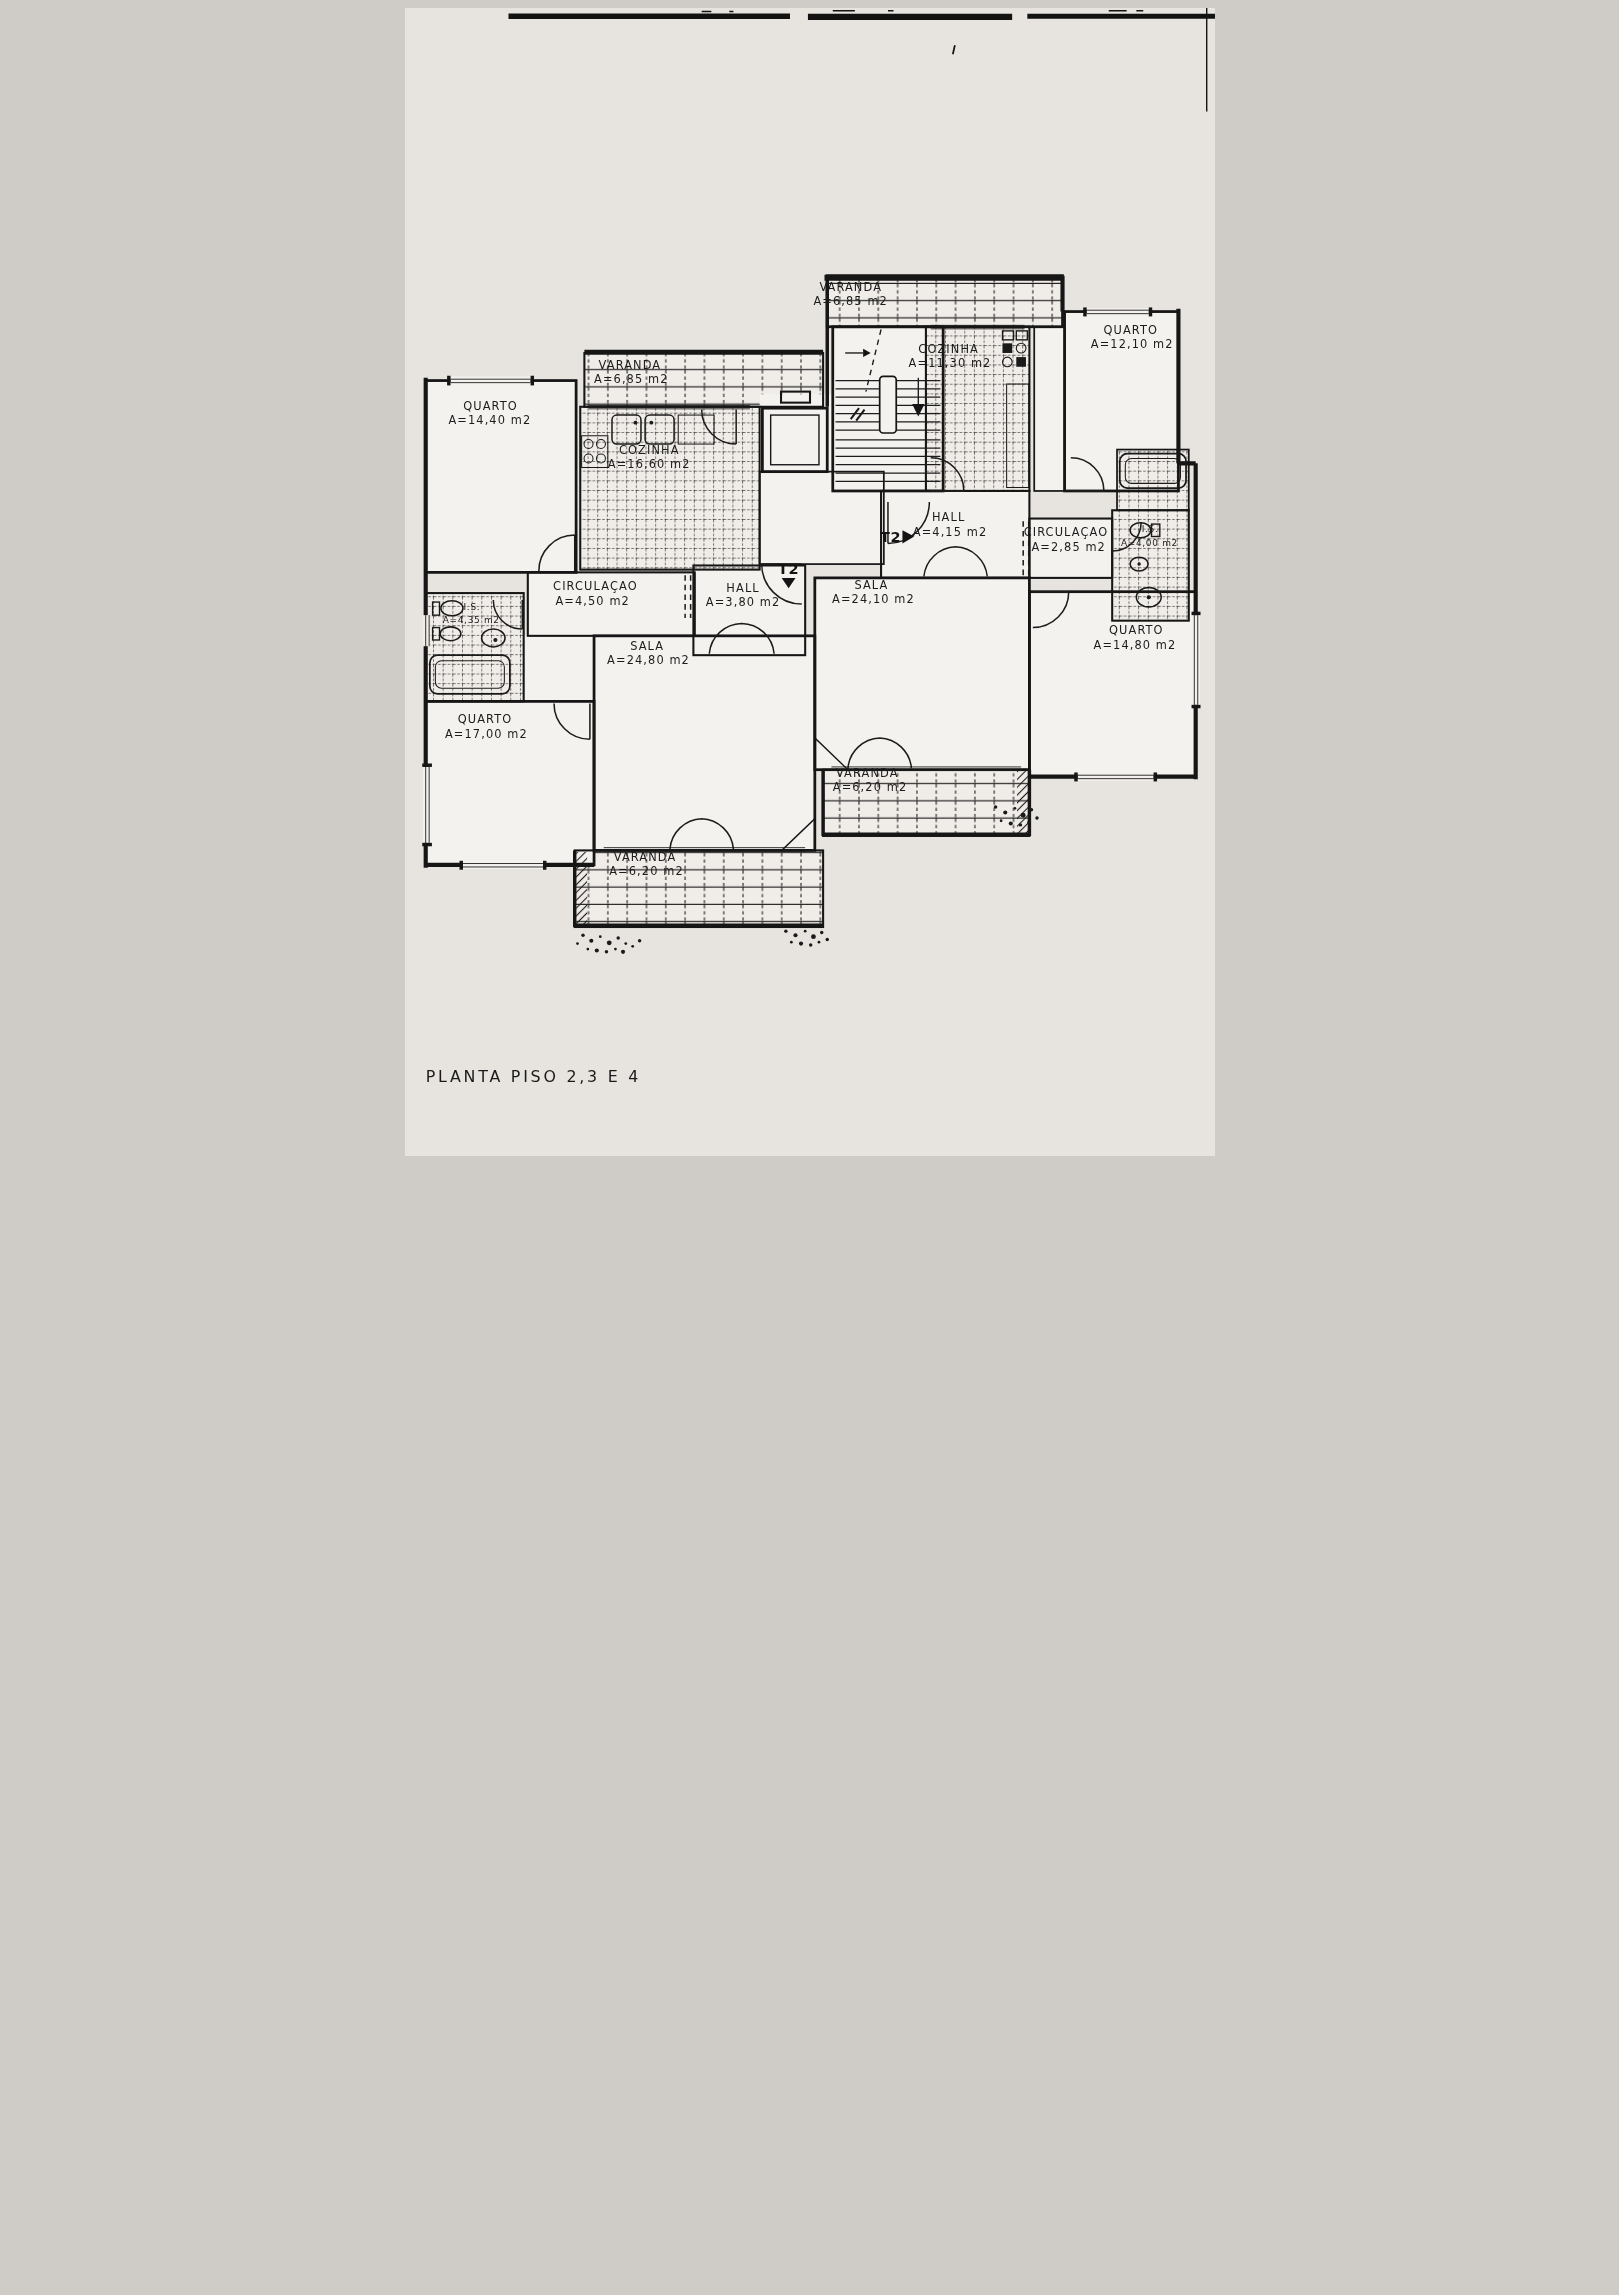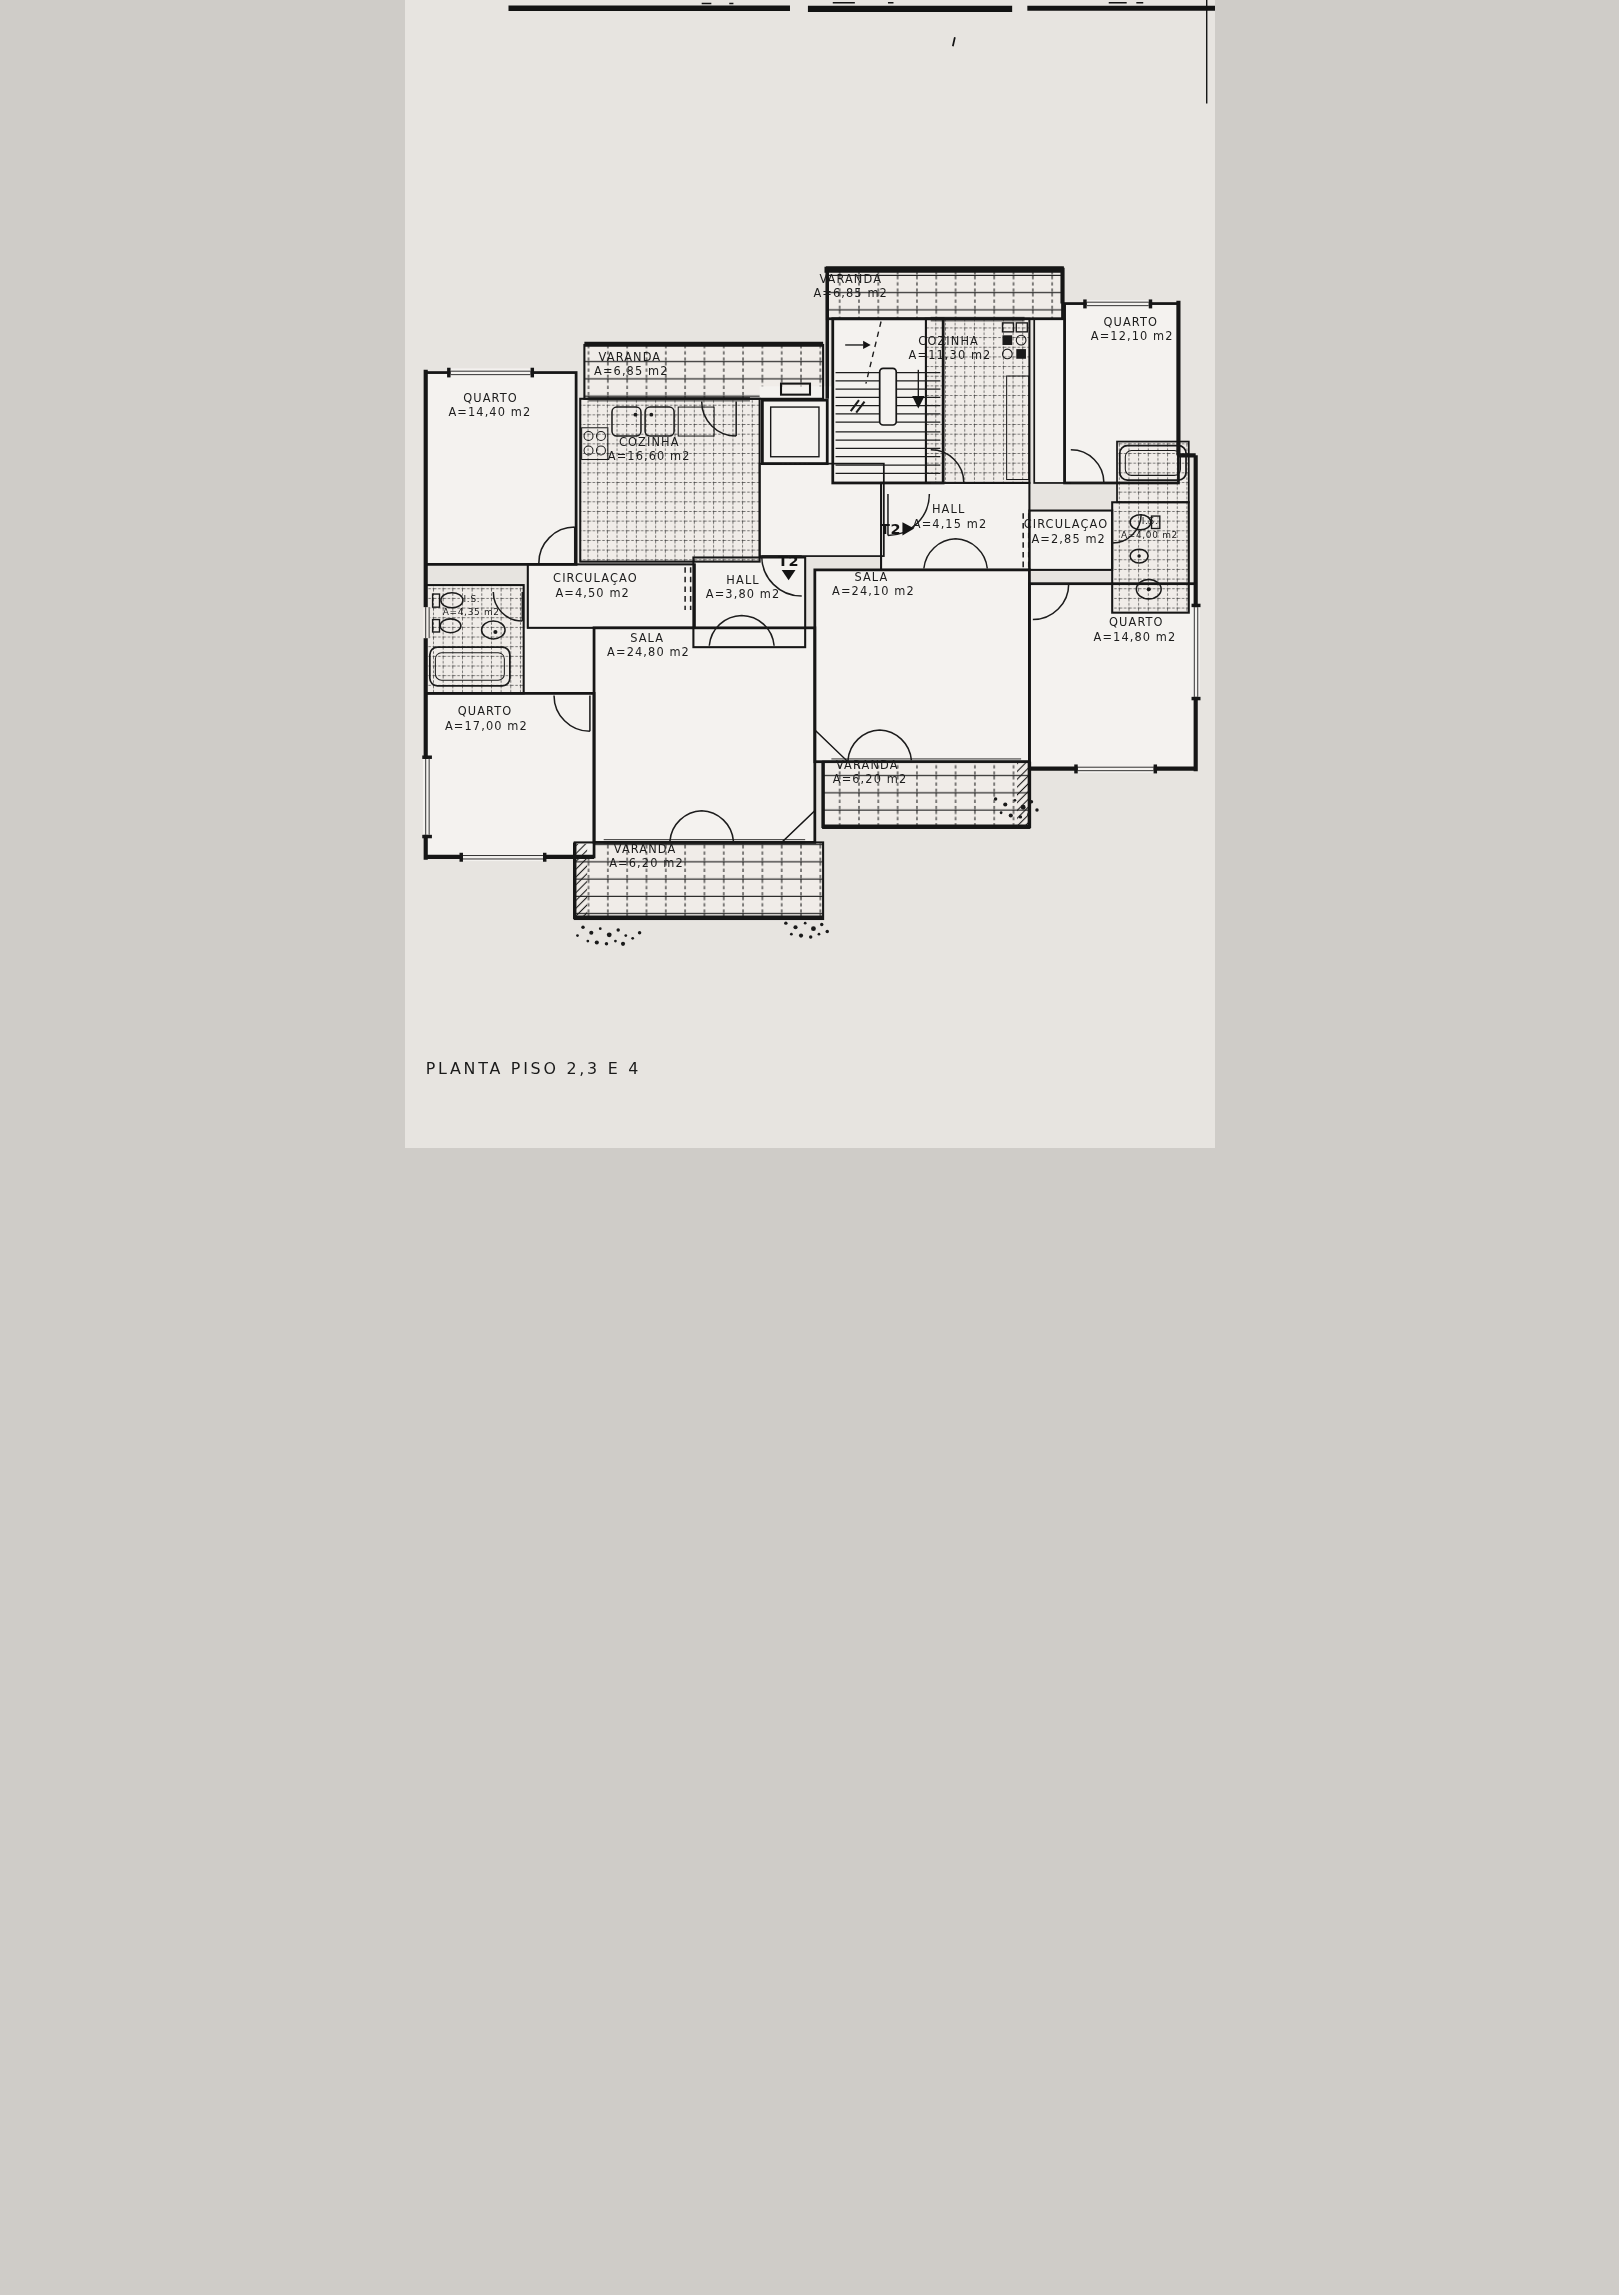--- a/index.html
+++ b/index.html
@@ -1,16 +1,16 @@
 <!DOCTYPE html>
 <html style="font-size:11px"><head>
 <meta charset="utf-8">
 <style>
   html,body{margin:0;padding:0;background:#cfccc8;}
-  .page{width:100%;max-width:810px;margin:0 auto;}
+  .page{width:100%;max-width:810px;margin:8px auto;}
   svg{display:block;width:100%;height:auto;background:#e6e3df;}
   .lbl{font-family:"DejaVu Sans",sans-serif;font-size:16.5px;letter-spacing:1.6px;fill:#1c1c1c;text-anchor:middle;}
   .lbl-sm{font-family:"DejaVu Sans",sans-serif;font-size:13px;letter-spacing:1px;fill:#1c1c1c;text-anchor:middle;}
   .t2{font-family:"DejaVu Sans",sans-serif;font-size:21px;letter-spacing:1px;fill:#141414;text-anchor:middle;font-weight:bold;}
   .title{font-family:"DejaVu Sans",sans-serif;font-size:23px;letter-spacing:4px;fill:#1a1a1a;}
   .wall{fill:none;stroke:#161616;}
   .floor{fill:#f4f2ef;}
   .floor-tile{fill:#f0ece8;}
   .thin{stroke:#1c1c1c;fill:none;}
   .fix{fill:none;stroke:#1a1a1a;}

